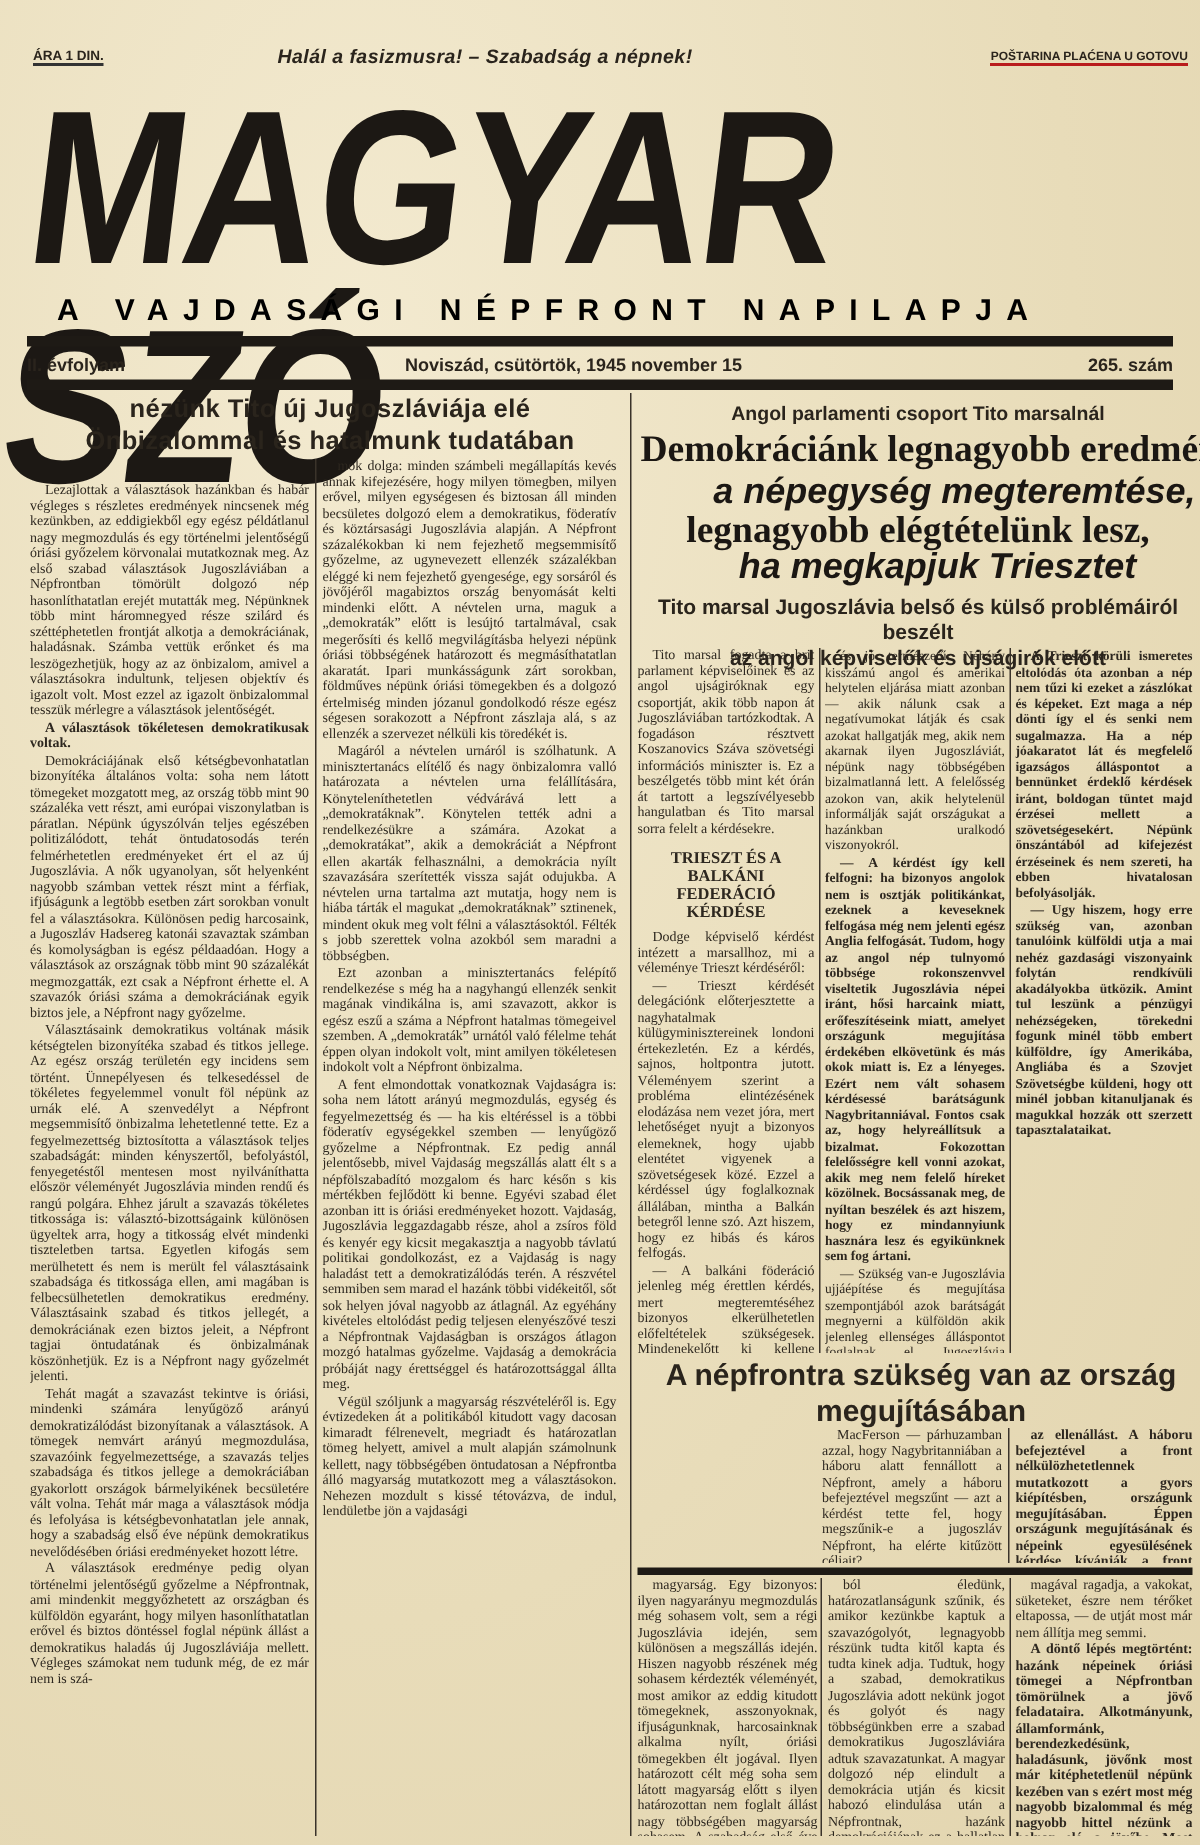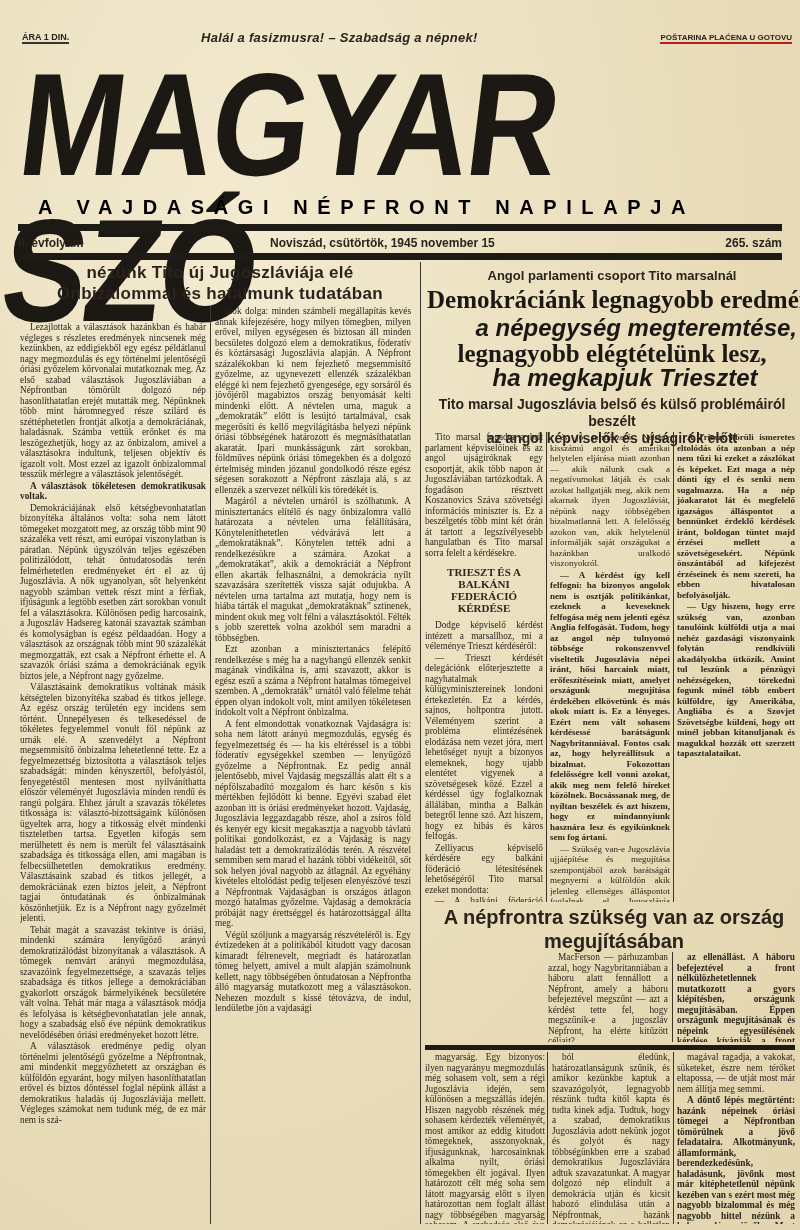--- a/index.html
+++ b/index.html
@@ -6,21 +6,21 @@
   html, body { width: 800px; height: 1230px; overflow: hidden; }
   body {
     background: #ede3c4;
     background-image: radial-gradient(ellipse at 30% 20%, #f3ead0 0%, #e8dcb9 60%, #e2d4ae 100%);
     color: #2a241c;
     font-family: "Liberation Serif", serif;
     position: relative;
   }
   .topline { position: absolute; top: 30px; left: 0; width: 800px; height: 16px; }
   .topline .price { position: absolute; left: 22px; top: 2px; font: bold 9px "Liberation Sans", sans-serif; border-bottom: 2px solid #333; }
-  .topline .motto { position: absolute; left: 185px; top: 0; font: bold italic 13px "Liberation Sans", sans-serif; letter-spacing: .3px; margin-left: 16px; }
+  .topline .motto { position: absolute; left: 185px; top: 0; font: bold italic 13px "Liberation Sans", sans-serif; letter-spacing: .3px; }
   .topline .postage { position: absolute; right: 8px; top: 3px; font: bold 8px "Liberation Sans", sans-serif; border-bottom: 2px solid #b91c1c; }
 
   .masthead { position: absolute; top: 58px; left: 0; width: 800px; height: 135px; }
   .masthead .title {
     position: absolute; left: 30px; top: -6px;
     font: bold 146px/1 "Liberation Sans", sans-serif;
     letter-spacing: -2px; color: #1c1814;
     transform: scaleX(0.86) skewX(-8deg); transform-origin: left top;
   }
   .subtitle { position: absolute; top: 196px; left: 38px; width: 740px; font: bold 20px "Liberation Sans", sans-serif; letter-spacing: 9.6px; color: #000000; white-space: nowrap; }
@@ -95,21 +95,20 @@
 <div class="deck" style="top:396px;">
   <div>Tito marsal Jugoszlávia belső és külső problémáiról beszélt</div>
   <div>az angol képviselők és ujságirók előtt</div>
 </div>
 
 <div class="col" style="left:425px;top:432px;width:118px;height:470px;">
   <p>Tito marsal fogadta a brit parlament képviselőinek és az angol ujságiróknak egy csoportját, akik több napon át Jugoszláviában tartózkodtak. A fogadáson résztvett Koszanovics Száva szövetségi információs miniszter is. Ez a beszélgetés több mint két órán át tartott a legszívélyesebb hangulatban és Tito marsal sorra felelt a kérdésekre.</p>
   <div class="subhead">TRIESZT ÉS A BALKÁNI FEDERÁCIÓ KÉRDÉSE</div>
   <p>Dodge képviselő kérdést intézett a marsallhoz, mi a véleménye Trieszt kérdéséről:</p>
   <p>— Trieszt kérdését delegációnk előterjesztette a nagyhatalmak külügyminisztereinek londoni értekezletén. Ez a kérdés, sajnos, holtpontra jutott. Véleményem szerint a probléma elintézésének elodázása nem vezet jóra, mert lehetőséget nyujt a bizonyos elemeknek, hogy ujabb elentétet vigyenek a szövetségesek közé. Ezzel a kérdéssel úgy foglalkoznak állálában, mintha a Balkán betegről lenne szó. Azt hiszem, hogy ez hibás és káros felfogás.</p>
-  <p>Zelliyacus képviselő kérdésére egy balkáni föderáció létesítésének lehetőségéről Tito marsal ezeket mondotta:</p>
   <p>— A balkáni föderáció jelenleg még érettlen kérdés, mert megteremtéséhez bizonyos elkerülhetetlen előfeltételek szükségesek. Mindenekelőtt ki kellene küszöbölni mind azt, ami a multban elválasztotta a Balkán népeit; jobaráti viszonyt kellene teremteni, gazdasági és kulturális téren. Ezek, hogy úgy mondjam, legfontosabb előfeltételei a kérdés rendezésének, mert olyan föderáció, amely csak deklaratív alapon jön létre, a fent említett feltételek teljesítése nélkül, nem lenne erős. Azt hiszem különben, hogy ez a kérdés most nem időszerű.</p>
 
 </div>
 <div class="vsep" style="left:546px;top:432px;height:470px;"></div>
 <div class="col" style="left:550px;top:432px;width:120px;height:470px;font-size:9px;">
   <p>és jó természetű. Néhány kisszámú angol és amerikai helytelen eljárása miatt azonban — akik nálunk csak a negatívumokat látják és csak azokat hallgatják meg, akik nem akarnak ilyen Jugoszláviát, népünk nagy többségében bizalmatlanná lett. A felelősség azokon van, akik helytelenül informálják saját országukat a hazánkban uralkodó viszonyokról.</p>
   <p class="bold">— A kérdést így kell felfogni: ha bizonyos angolok nem is osztják politikánkat, ezeknek a keveseknek felfogása még nem jelenti egész Anglia felfogását. Tudom, hogy az angol nép tulnyomó többsége rokonszenvvel viseltetik Jugoszlávia népei iránt, hősi harcaink miatt, erőfeszítéseink miatt, amelyet országunk megujítása érdekében elkövetünk és más okok miatt is. Ez a lényeges. Ezért nem vált sohasem kérdésessé barátságunk Nagybritanniával. Fontos csak az, hogy helyreállítsuk a bizalmat. Fokozottan felelősségre kell vonni azokat, akik meg nem felelő híreket közölnek. Bocsássanak meg, de nyíltan beszélek és azt hiszem, hogy ez mindannyiunk hasznára lesz és egyikünknek sem fog ártani.</p>
   <p>— Szükség van-e Jugoszlávia ujjáépítése és megujítása szempontjából azok barátságát megnyerni a külföldön akik jelenleg ellenséges álláspontot foglalnak el Jugoszlávia jelenlegi rezsimje ellen? — hangzott a következő kérdés.</p>
 
 </div>

